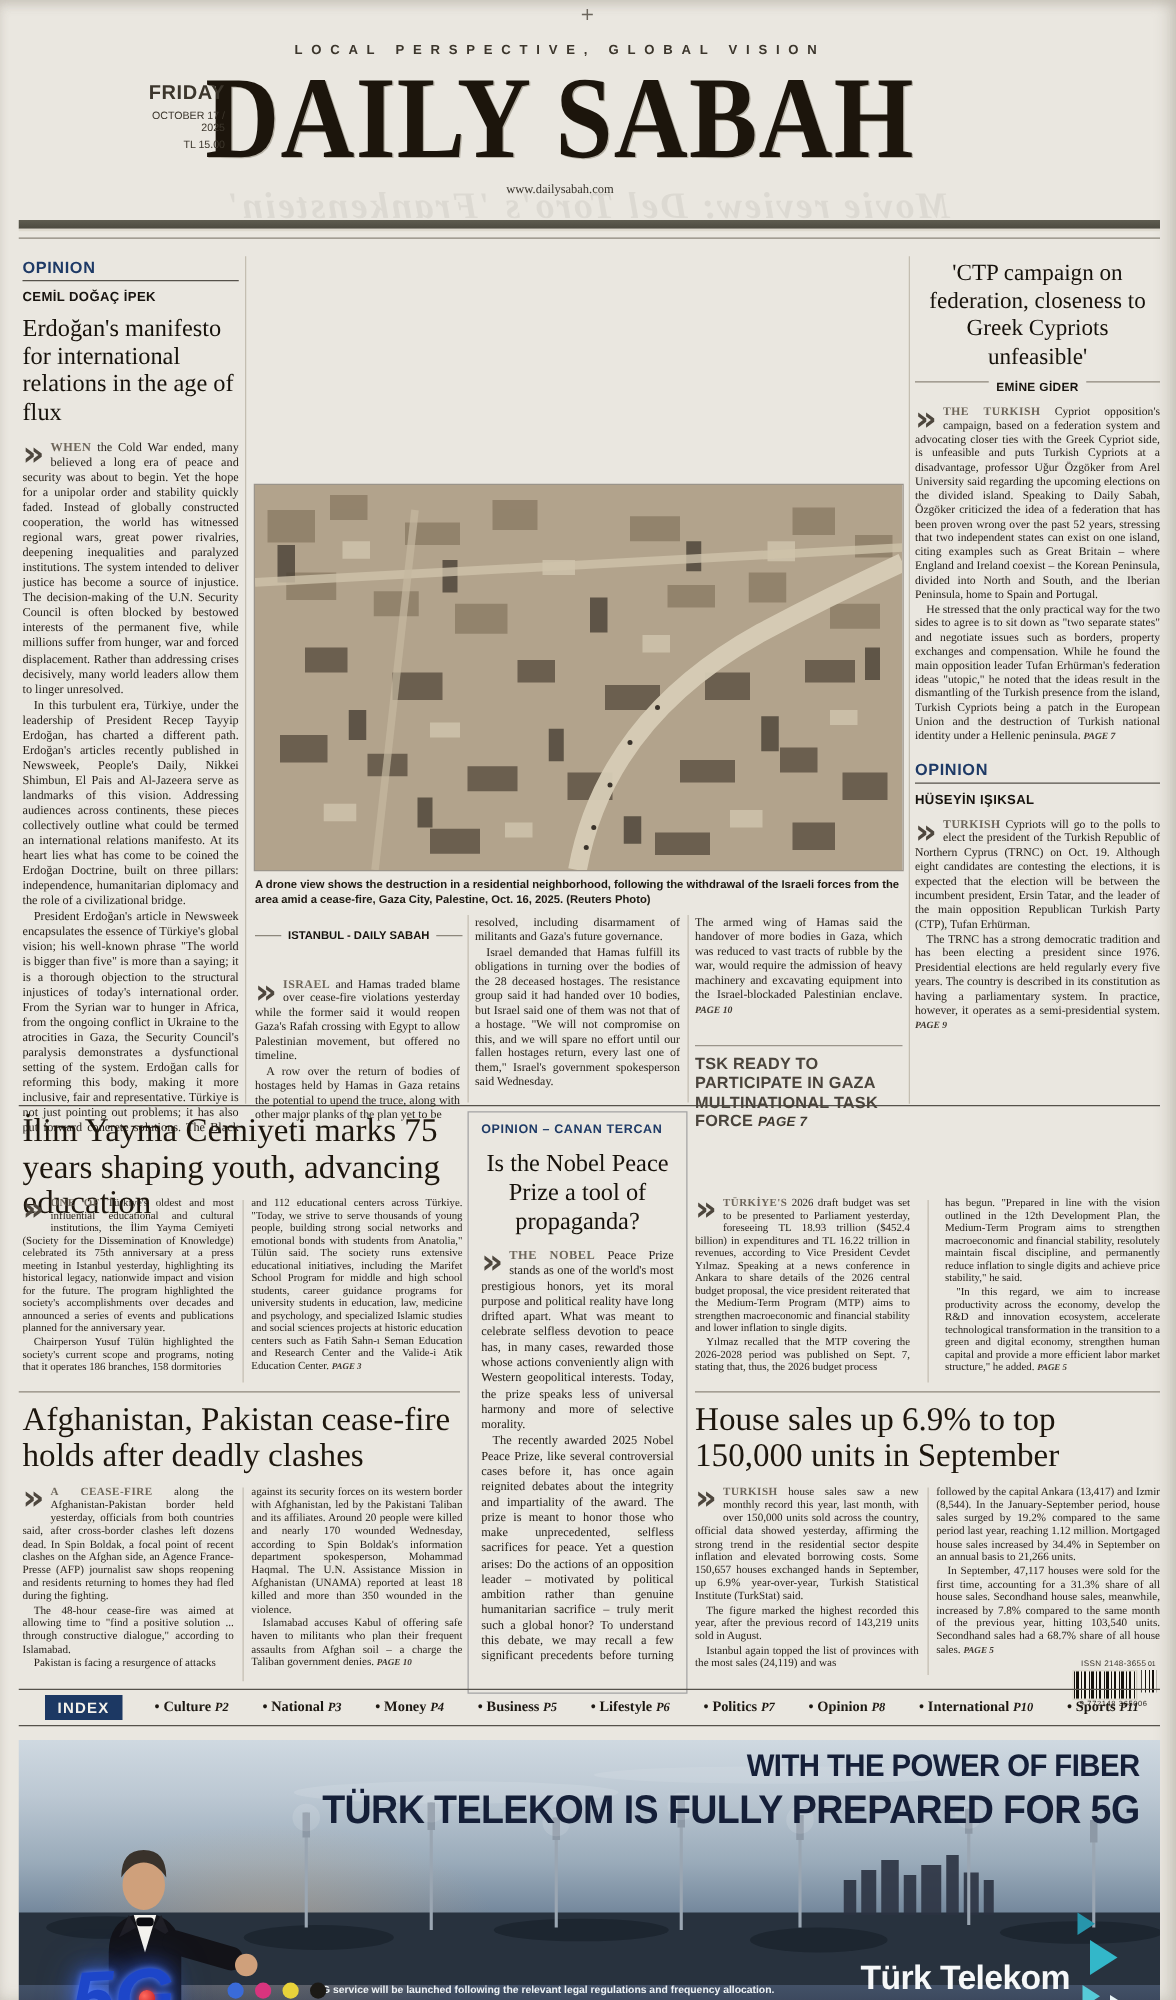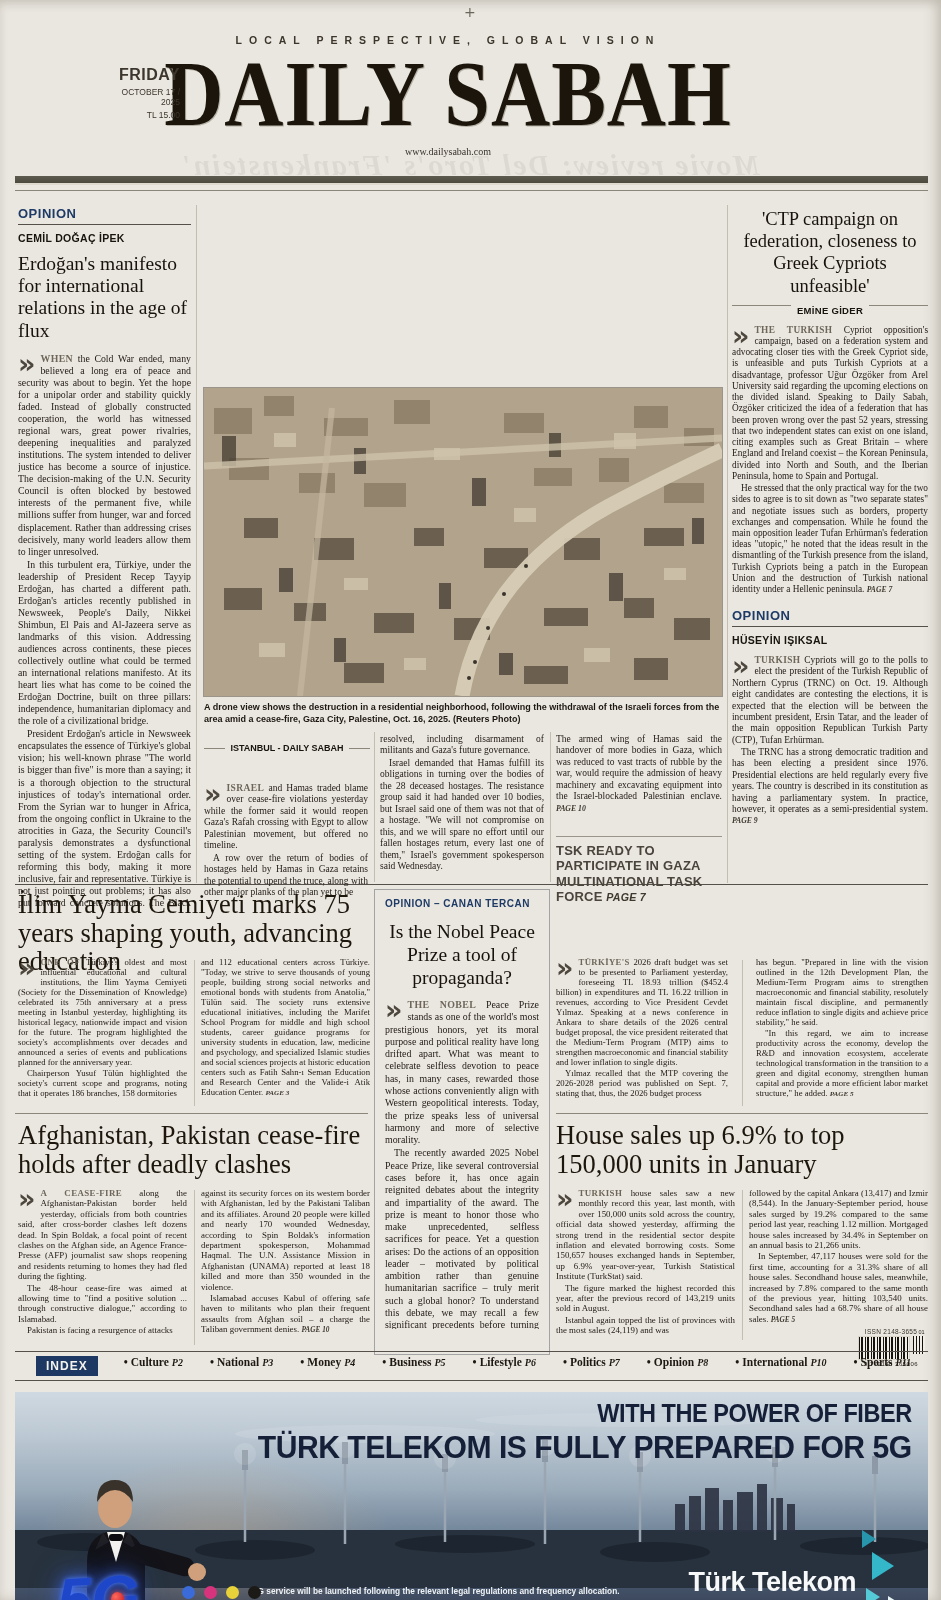--- a/index.html
+++ b/index.html
@@ -115,21 +115,21 @@
     border:1px solid #d9d5ca; }
   .barcode-sm { width:12px; height:18px; background:
       repeating-linear-gradient(90deg,#15120d 0 1px,#f2efe8 1px 3px); position:relative; }
   .addon { font-size:5.5px; position:absolute; top:-7px; right:0; color:#2c2820; }
   .digits { font-size:6px; letter-spacing:.5px; color:#2c2820; margin-top:1px; }
 
   
   .index-top { position:absolute; top:1351px; left:15px; right:13px; height:1px; background:#55514a; }
   .index-bot { position:absolute; top:1380px; left:15px; right:13px; height:1px; background:#55514a; }
   .index-bar { position:absolute; top:1356px; left:18px; width:830px; display:flex;
-    align-items:flex-start; gap:0;padding-left:18px; }
+    align-items:center; gap:0;padding-left:18px; }
   .index-tag { background:#1c3863; color:#f4f2ec; font-family:"Liberation Sans",sans-serif;
     font-weight:bold; font-size:12px; letter-spacing:1px; padding:3px 10px; }
   .ix-items { display:flex; margin-left:26px; gap:27px; }
   .ix-item { font-size:11.5px; font-weight:bold; color:#1d1812; white-space:nowrap; }
   .ix-item::before { content:"•"; margin-right:3px; color:#1d1812; }
   .ix-page { font-style:italic; font-weight:bold; font-size:10px; margin-left:3px; }
 
   
   .ad { position:absolute; left:15px; top:1392px; width:913px; height:244px; overflow:hidden;
     background:
@@ -367,21 +367,21 @@
       <p class="lead-p"><span class="lead-word">A CEASE-FIRE</span> <span>along the Afghanistan-Pakistan border held yesterday, officials from both countries said, after cross-border clashes left dozens dead. In Spin Boldak, a focal point of recent clashes on the Afghan side, an Agence France-Presse (AFP) journalist saw shops reopening and residents returning to homes they had fled during the fighting.</span></p>
       <p>The 48-hour cease-fire was aimed at allowing time to "find a positive solution ... through constructive dialogue," according to Islamabad.</p>
       <p>Pakistan is facing a resurgence of attacks</p>
     </div>
     <div class="c body-txt">
       <p>against its security forces on its western border with Afghanistan, led by the Pakistani Taliban and its affiliates. Around 20 people were killed and nearly 170 wounded Wednesday, according to Spin Boldak's information department spokesperson, Mohammad Haqmal. The U.N. Assistance Mission in Afghanistan (UNAMA) reported at least 18 killed and more than 350 wounded in the violence.</p>
       <p><span>Islamabad accuses Kabul of offering safe haven to militants who plan their frequent assaults from Afghan soil – a charge the Taliban government denies.</span> <span class="pref">PAGE 10</span></p>
     </div>
   </div>
 
-  <div class="house-head sec-head">House sales up 6.9% to top 150,000 units in January</div>
+  <div class="house-head sec-head">House sales up 6.9% to top 150,000 units in September</div>
   <div class="two-col house-cols">
     <div class="c body-txt">
       <p class="lead-p"><span class="lead-word">TURKISH</span> <span>house sales saw a new monthly record this year, last month, with over 150,000 units sold across the country, official data showed yesterday, affirming the strong trend in the residential sector despite inflation and elevated borrowing costs. Some 150,657 houses exchanged hands in September, up 6.9% year-over-year, Turkish Statistical Institute (TurkStat) said.</span></p>
       <p>The figure marked the highest recorded this year, after the previous record of 143,219 units sold in August.</p>
       <p>Istanbul again topped the list of provinces with the most sales (24,119) and was</p>
     </div>
     <div class="c body-txt">
       <p>followed by the capital Ankara (13,417) and Izmir (8,544). In the January-September period, house sales surged by 19.2% compared to the same period last year, reaching 1.12 million. Mortgaged house sales increased by 34.4% in September on an annual basis to 21,266 units.</p>
       <p><span>In September, 47,117 houses were sold for the first time, accounting for a 31.3% share of all house sales. Secondhand house sales, meanwhile, increased by 7.8% compared to the same month of the previous year, hitting 103,540 units. Secondhand sales had a 68.7% share of all house sales.</span> <span class="pref">PAGE 5</span></p>
     </div>

